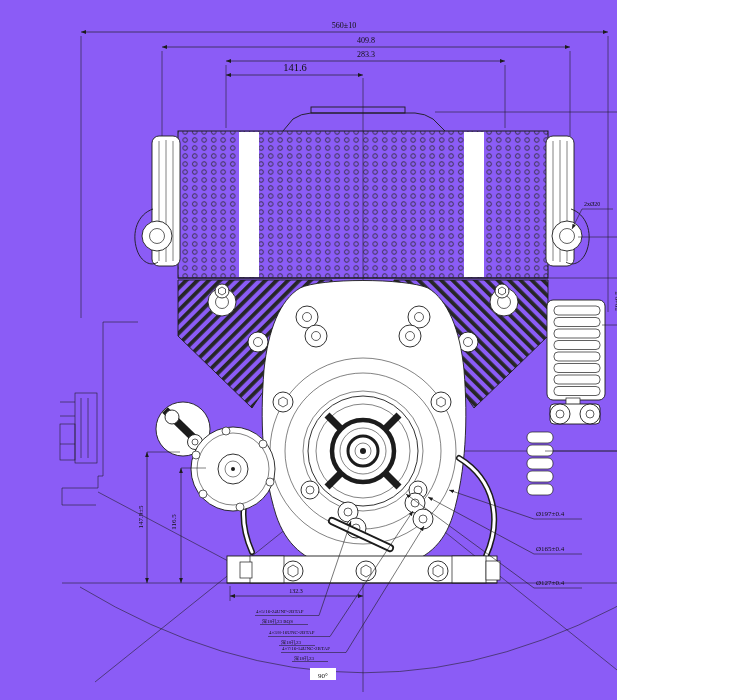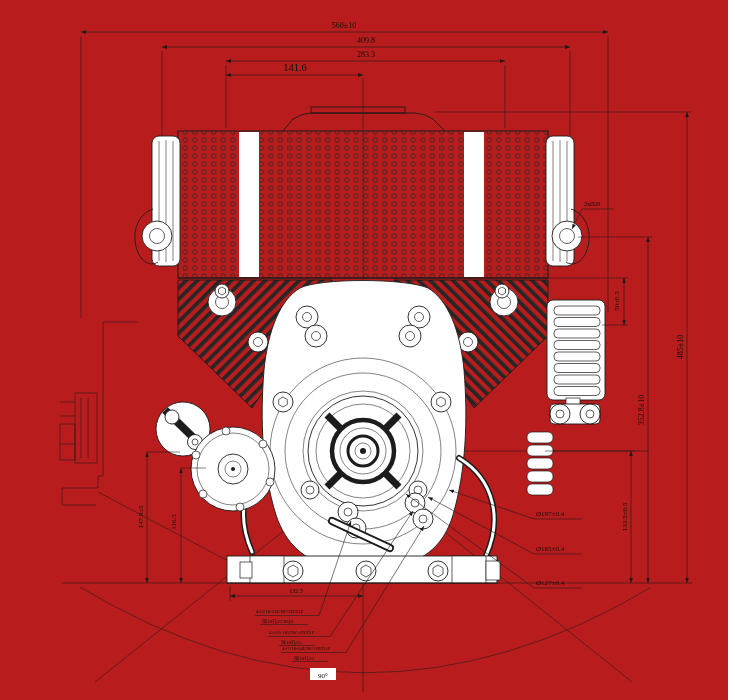--- a/index.html
+++ b/index.html
@@ -1,16 +1,16 @@
 <!DOCTYPE html>
 <html><head>
 <meta charset="utf-8">
 <style>
   html,body{margin:0;padding:0;background:#ffffff;}
-  .page{width:728px;height:700px;background:#b91c1c;position:relative;overflow:hidden;}
+  .page{width:617px;height:700px;background:#8b5cf6;position:relative;overflow:hidden;}
   svg{display:block;}
   svg text{font-family:"Liberation Serif","DejaVu Serif",serif;fill:#111;stroke:none;}
   .ln{stroke:#1c1c1c;fill:none;stroke-width:.9;}
   .thin{stroke:#1c1c1c;fill:none;stroke-width:.55;}
   .dim{stroke:#1c1c1c;fill:none;stroke-width:.65;marker-start:url(#ae);marker-end:url(#ae);}
   .ext{stroke:#1c1c1c;fill:none;stroke-width:.55;}
   .ldr{stroke:#1c1c1c;fill:none;stroke-width:.6;marker-end:url(#ae);}
   .wfill{fill:#ffffff;stroke:#1c1c1c;stroke-width:.9;}
   .wthin{fill:#ffffff;stroke:#1c1c1c;stroke-width:.7;}
   .t8{font-size:8px;}

